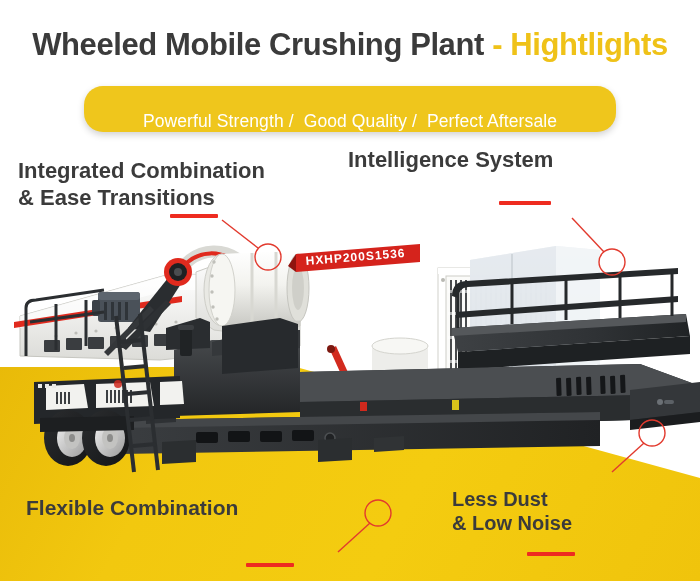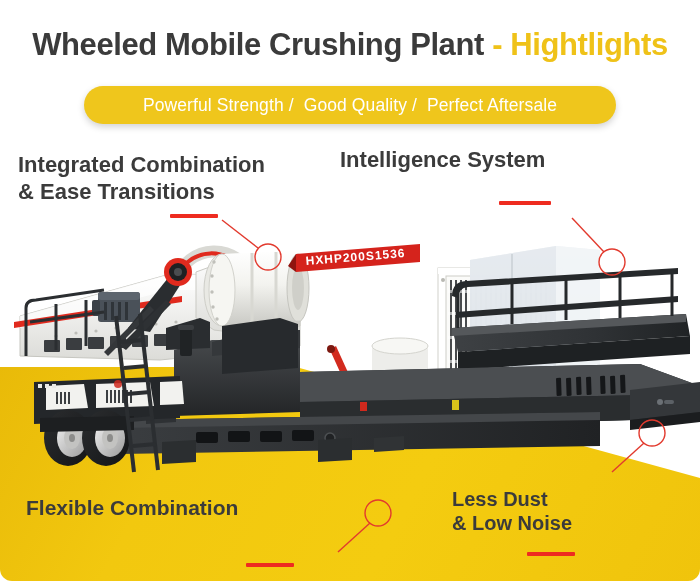--- a/index.html
+++ b/index.html
@@ -1,35 +1,35 @@
 <!DOCTYPE html>
 <html><head>
 <meta charset="utf-8">
 <style>
   html,body{margin:0;padding:0;}
   body{
     width:700px;height:581px;background:#ffffff;overflow:hidden;
     font-family:"Liberation Sans","DejaVu Sans",sans-serif;
     position:relative;
   }
-  #stage{position:absolute;left:0;top:0;width:700px;height:581px;overflow:hidden;background:#fff;border-radius:12px;}
+  #stage{position:absolute;left:0;top:0;width:700px;height:581px;overflow:hidden;background:#fff;}
 
   
   .title{
     position:absolute;left:0;top:26px;width:700px;text-align:center;
     font-size:31px;font-weight:bold;letter-spacing:-.4px;white-space:nowrap;
     color:#3b3b3b;line-height:38px;
   }
   .title .accent{color:#efc218;}
   .title .dash{color:#efc218;}
 
   .pill{
-    position:absolute;left:84px;top:86px;width:532px;height:38px;
+    position:absolute;left:84px;top:86px;width:532px;height:46px;
     border-radius:19px;background:#efc61c;
-    display:flex;align-items:center;justify-content:center;
+    display:flex;align-items:flex-end;justify-content:center;
     box-shadow:0 3px 7px rgba(0,0,0,.18);
   }
   .pill-text{
     color:#ffffff;font-size:17.5px;font-weight:normal;white-space:nowrap;letter-spacing:.1px;
   }
   .pill-sep{color:#ffffff;padding:0 5px;}
 
   
   .band{
     position:absolute;left:0;top:330px;width:700px;height:251px;
@@ -38,22 +38,22 @@
   }
 
   
   .machine{position:absolute;left:0;top:150px;width:700px;height:330px;}
   .machine svg{display:block;}
 
   
   .label{position:absolute;color:#3b3b3b;font-weight:bold;line-height:1.22;}
   .label .l1,.label .l2{display:block;white-space:nowrap;}
 
-  #label-integrated{left:18px;top:152px;font-size:22px;}
-  #label-intelligence{left:340px;top:147px;font-size:22px;}
+  #label-integrated{left:18px;top:158px;font-size:22px;}
+  #label-intelligence{left:348px;top:147px;font-size:22px;}
   #label-flexible{left:26px;top:495px;font-size:21px;text-align:center;}
   #label-lessdust{left:452px;top:487px;font-size:20px;}
 
   .uline{position:absolute;background:#ee2b20;height:4px;border-radius:1px;}
   #ul-integrated{left:170px;top:214px;width:48px;}
   #ul-intelligence{left:499px;top:201px;width:52px;}
   #ul-flexible{left:246px;top:563px;width:48px;}
   #ul-lessdust{left:527px;top:552px;width:48px;}
 
   .leader{position:absolute;left:0;top:0;width:700px;height:581px;pointer-events:none;}

